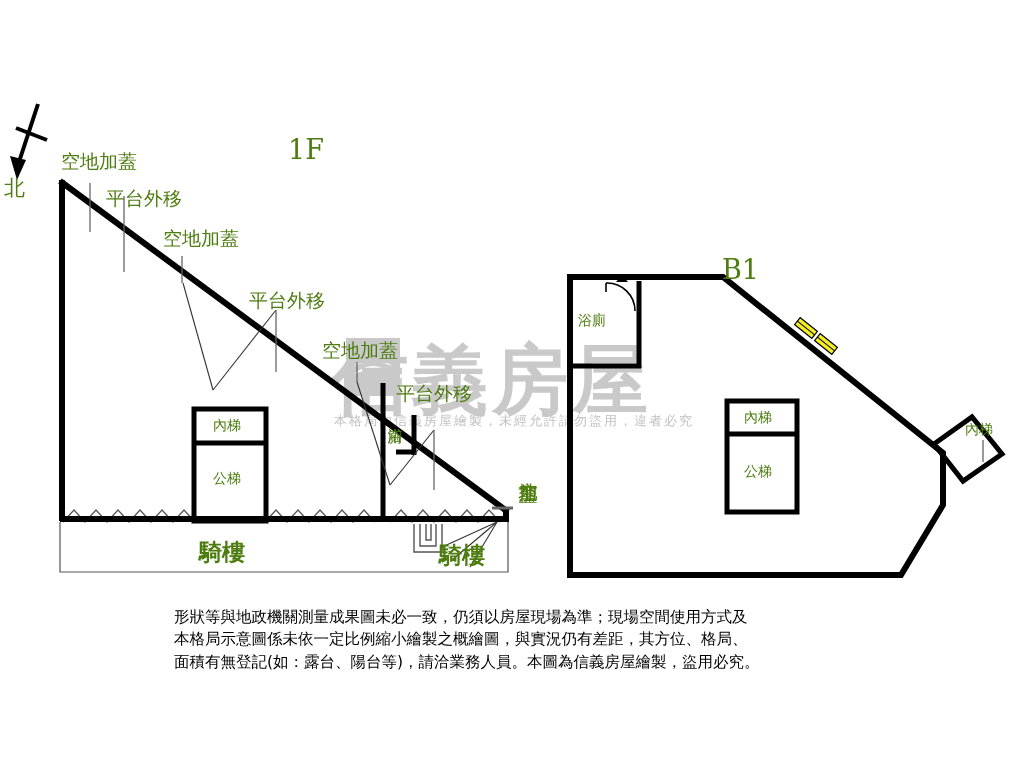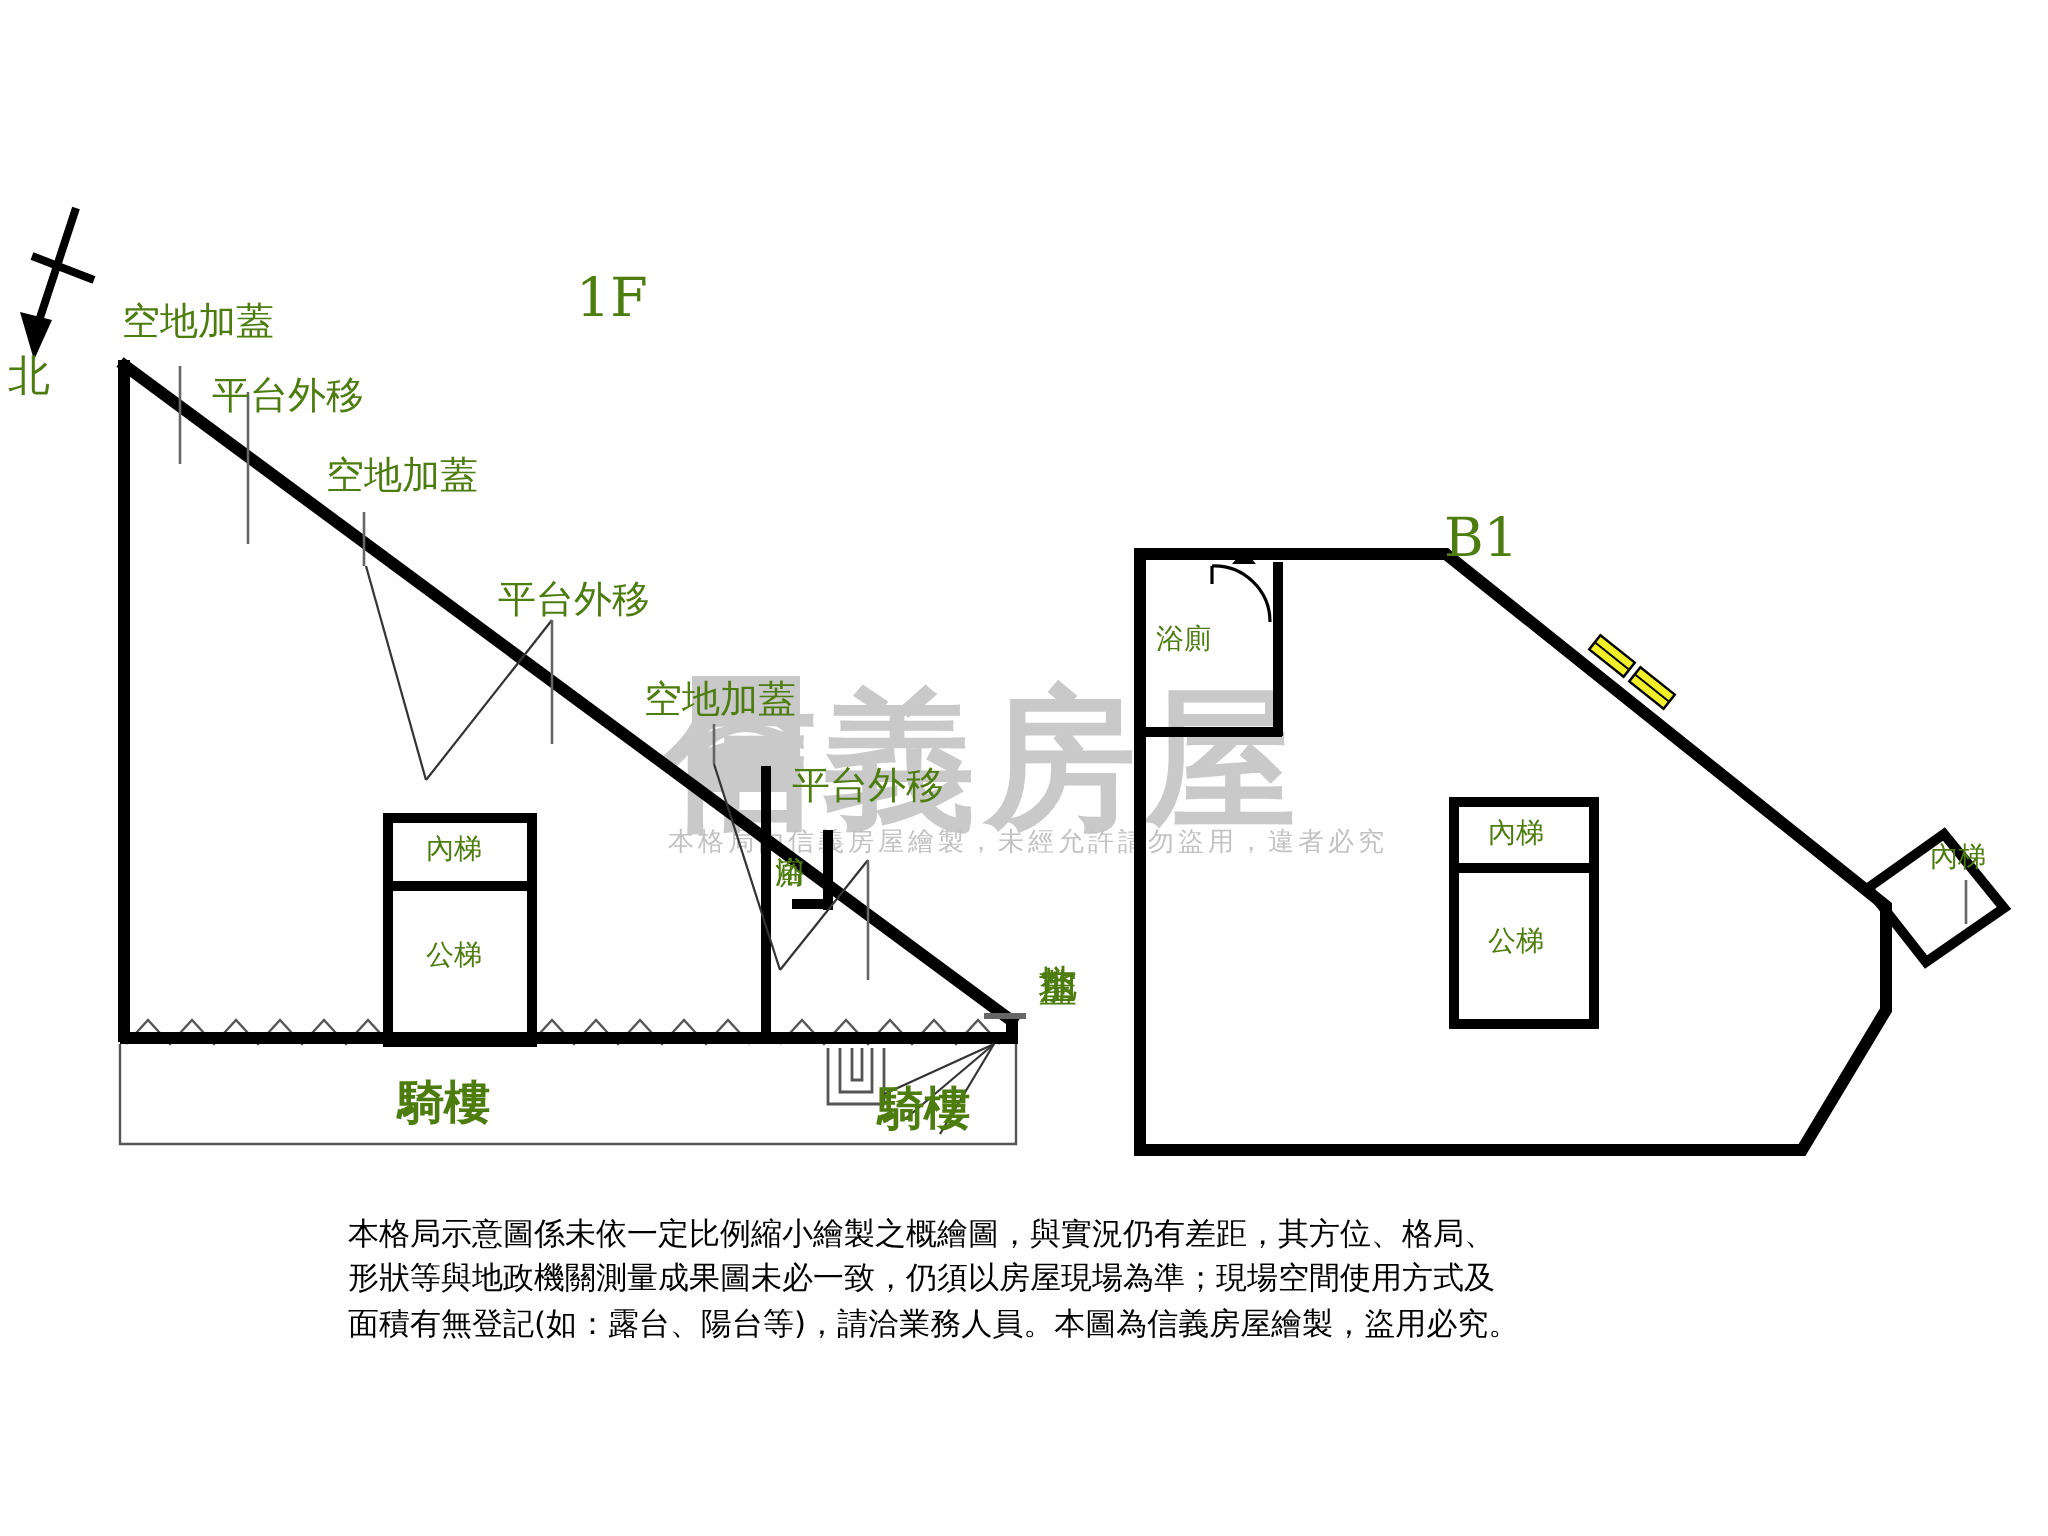--- a/index.html
+++ b/index.html
@@ -236,18 +236,18 @@
 
   <div class="lbl lbl-big" style="left:199px; top:541px;">騎樓</div>
   <div class="lbl lbl-big" style="left:439px; top:544px;">騎樓</div>
 
   <div class="lbl lbl-room" style="left:578px; top:313px;">浴廁</div>
   <div class="lbl lbl-room" style="left:744px; top:410px;">內梯</div>
   <div class="lbl lbl-room" style="left:744px; top:464px;">公梯</div>
   <div class="lbl lbl-room" style="left:965px; top:422px;">內梯</div>
 
   <div class="disclaimer">
+    <div>形狀等與地政機關測量成果圖未必一致，仍須以房屋現場為準；現場空間使用方式及</div>
     <div>本格局示意圖係未依一定比例縮小繪製之概繪圖，與實況仍有差距，其方位、格局、</div>
-    <div>形狀等與地政機關測量成果圖未必一致，仍須以房屋現場為準；現場空間使用方式及</div>
     <div>面積有無登記(如：露台、陽台等)，請洽業務人員。本圖為信義房屋繪製，盜用必究。</div>
   </div>
 
 </div>
 
 </body></html>

